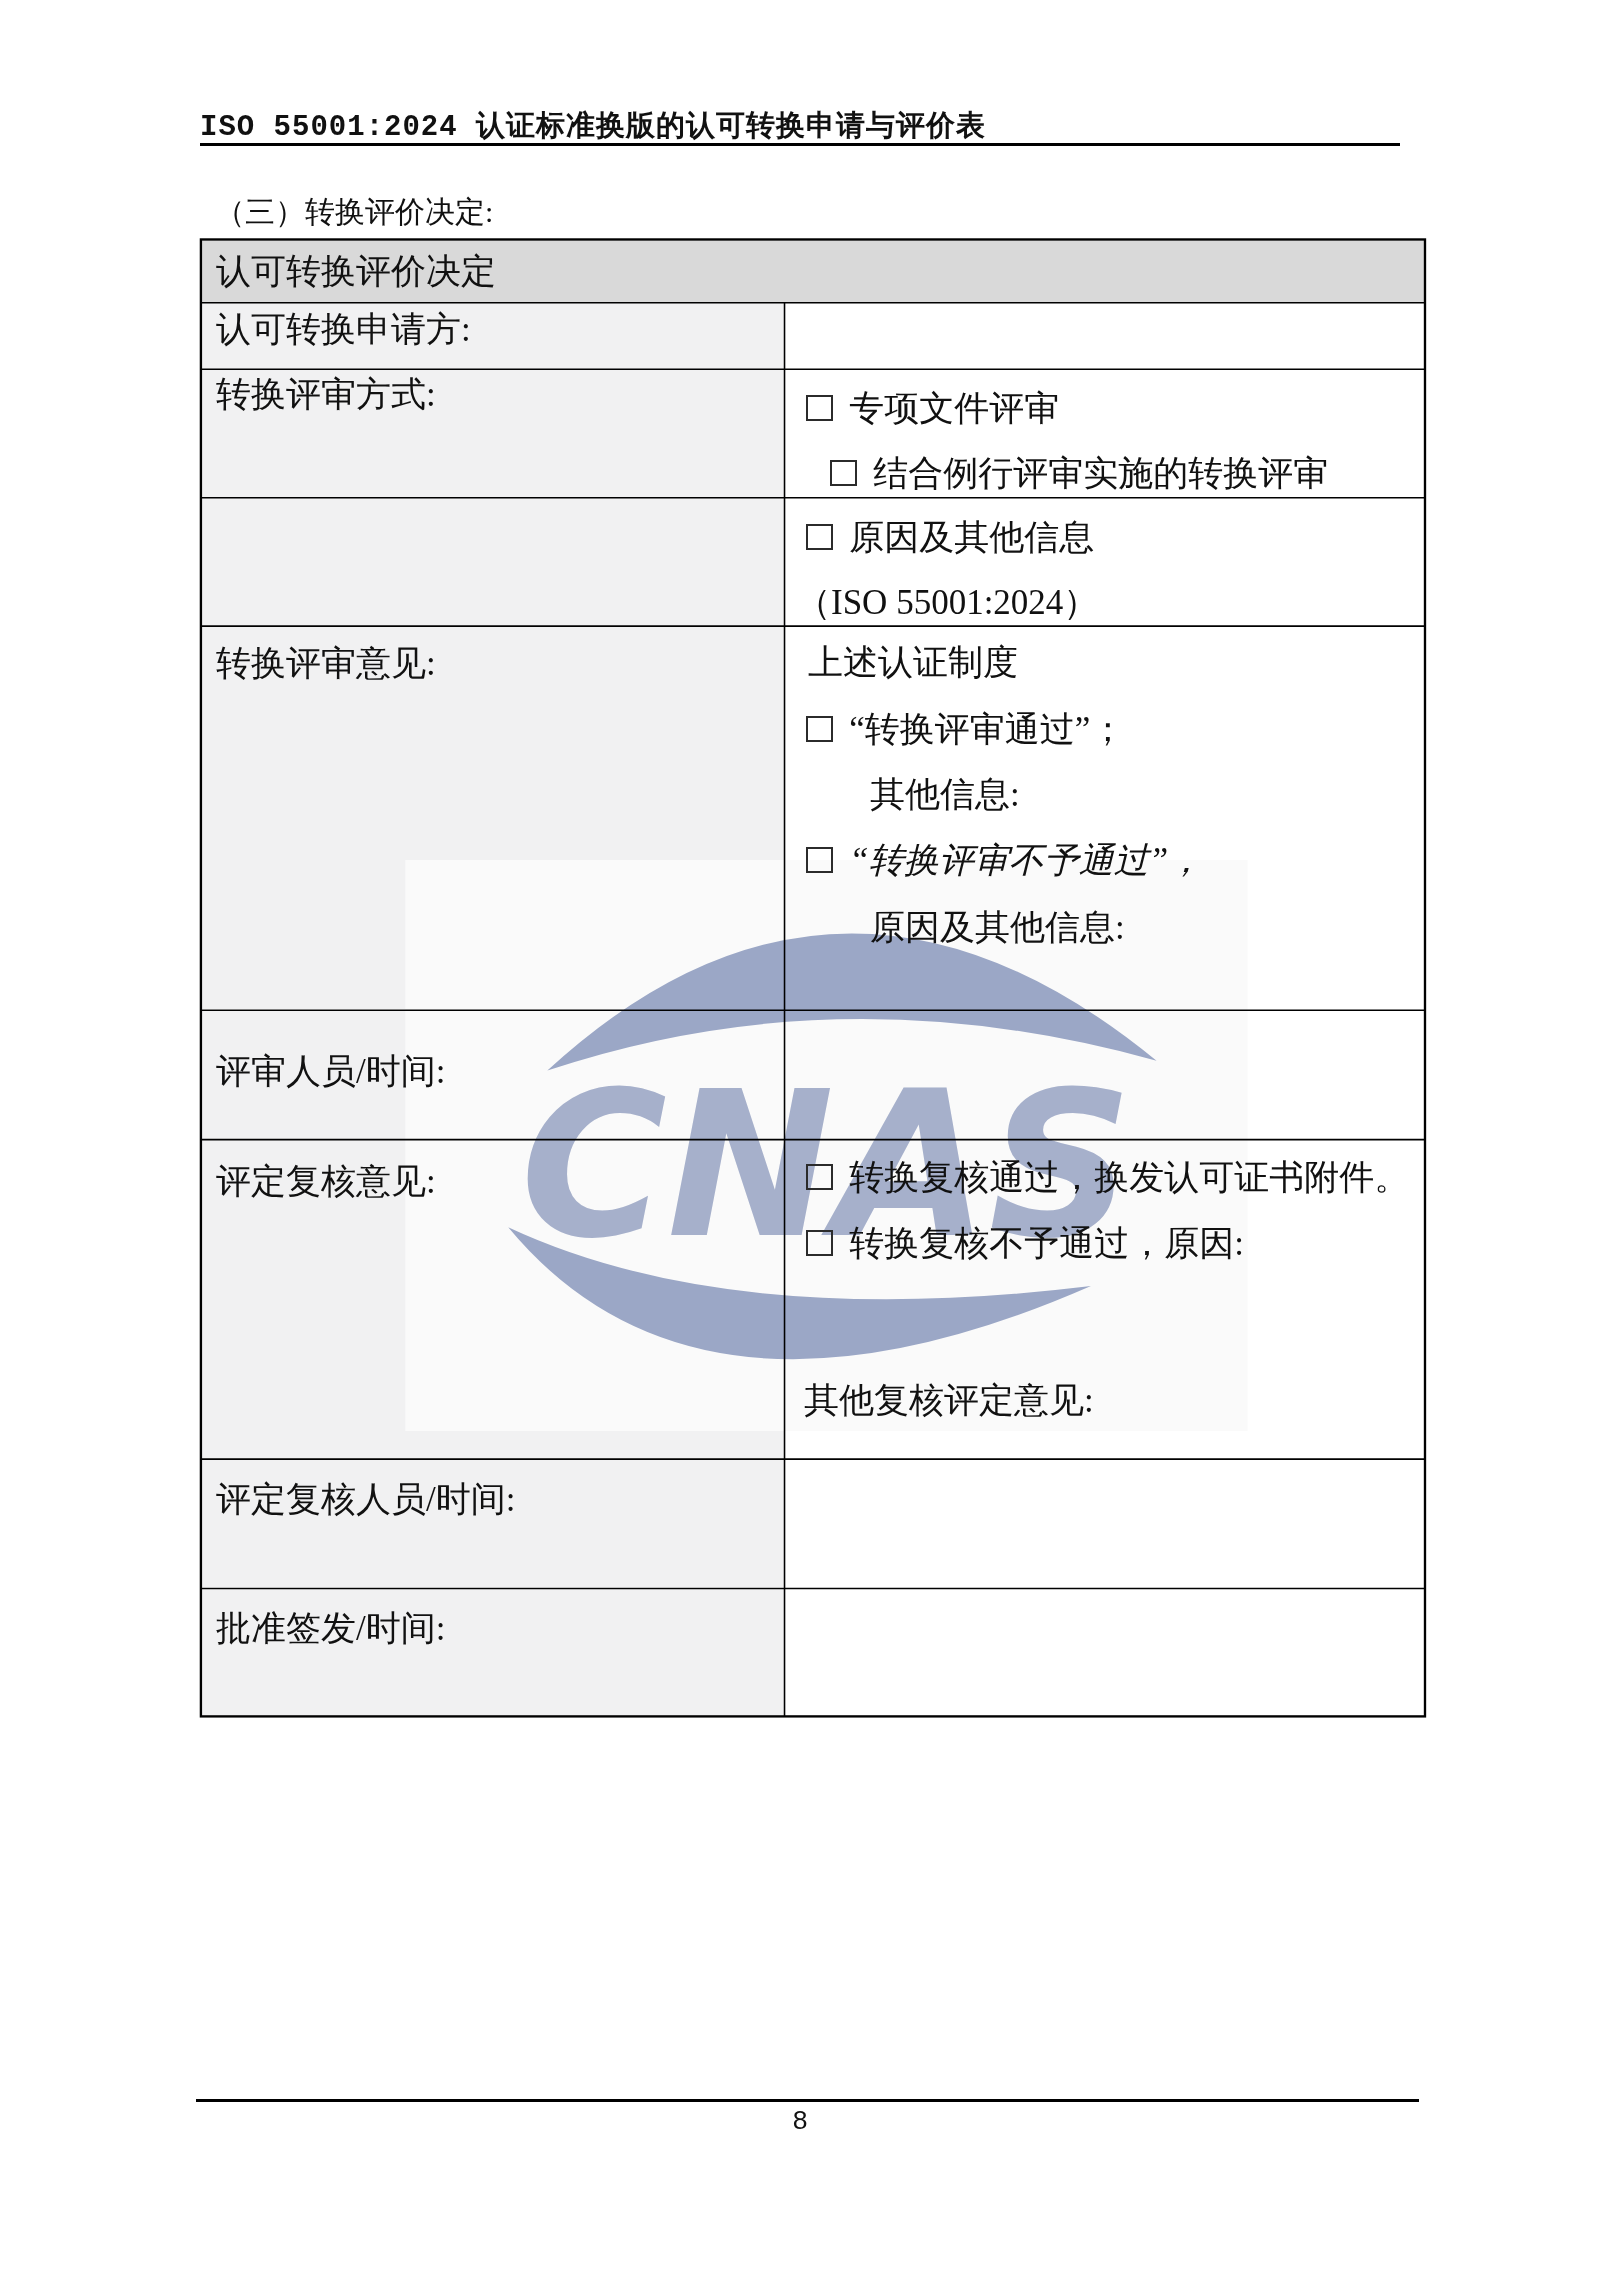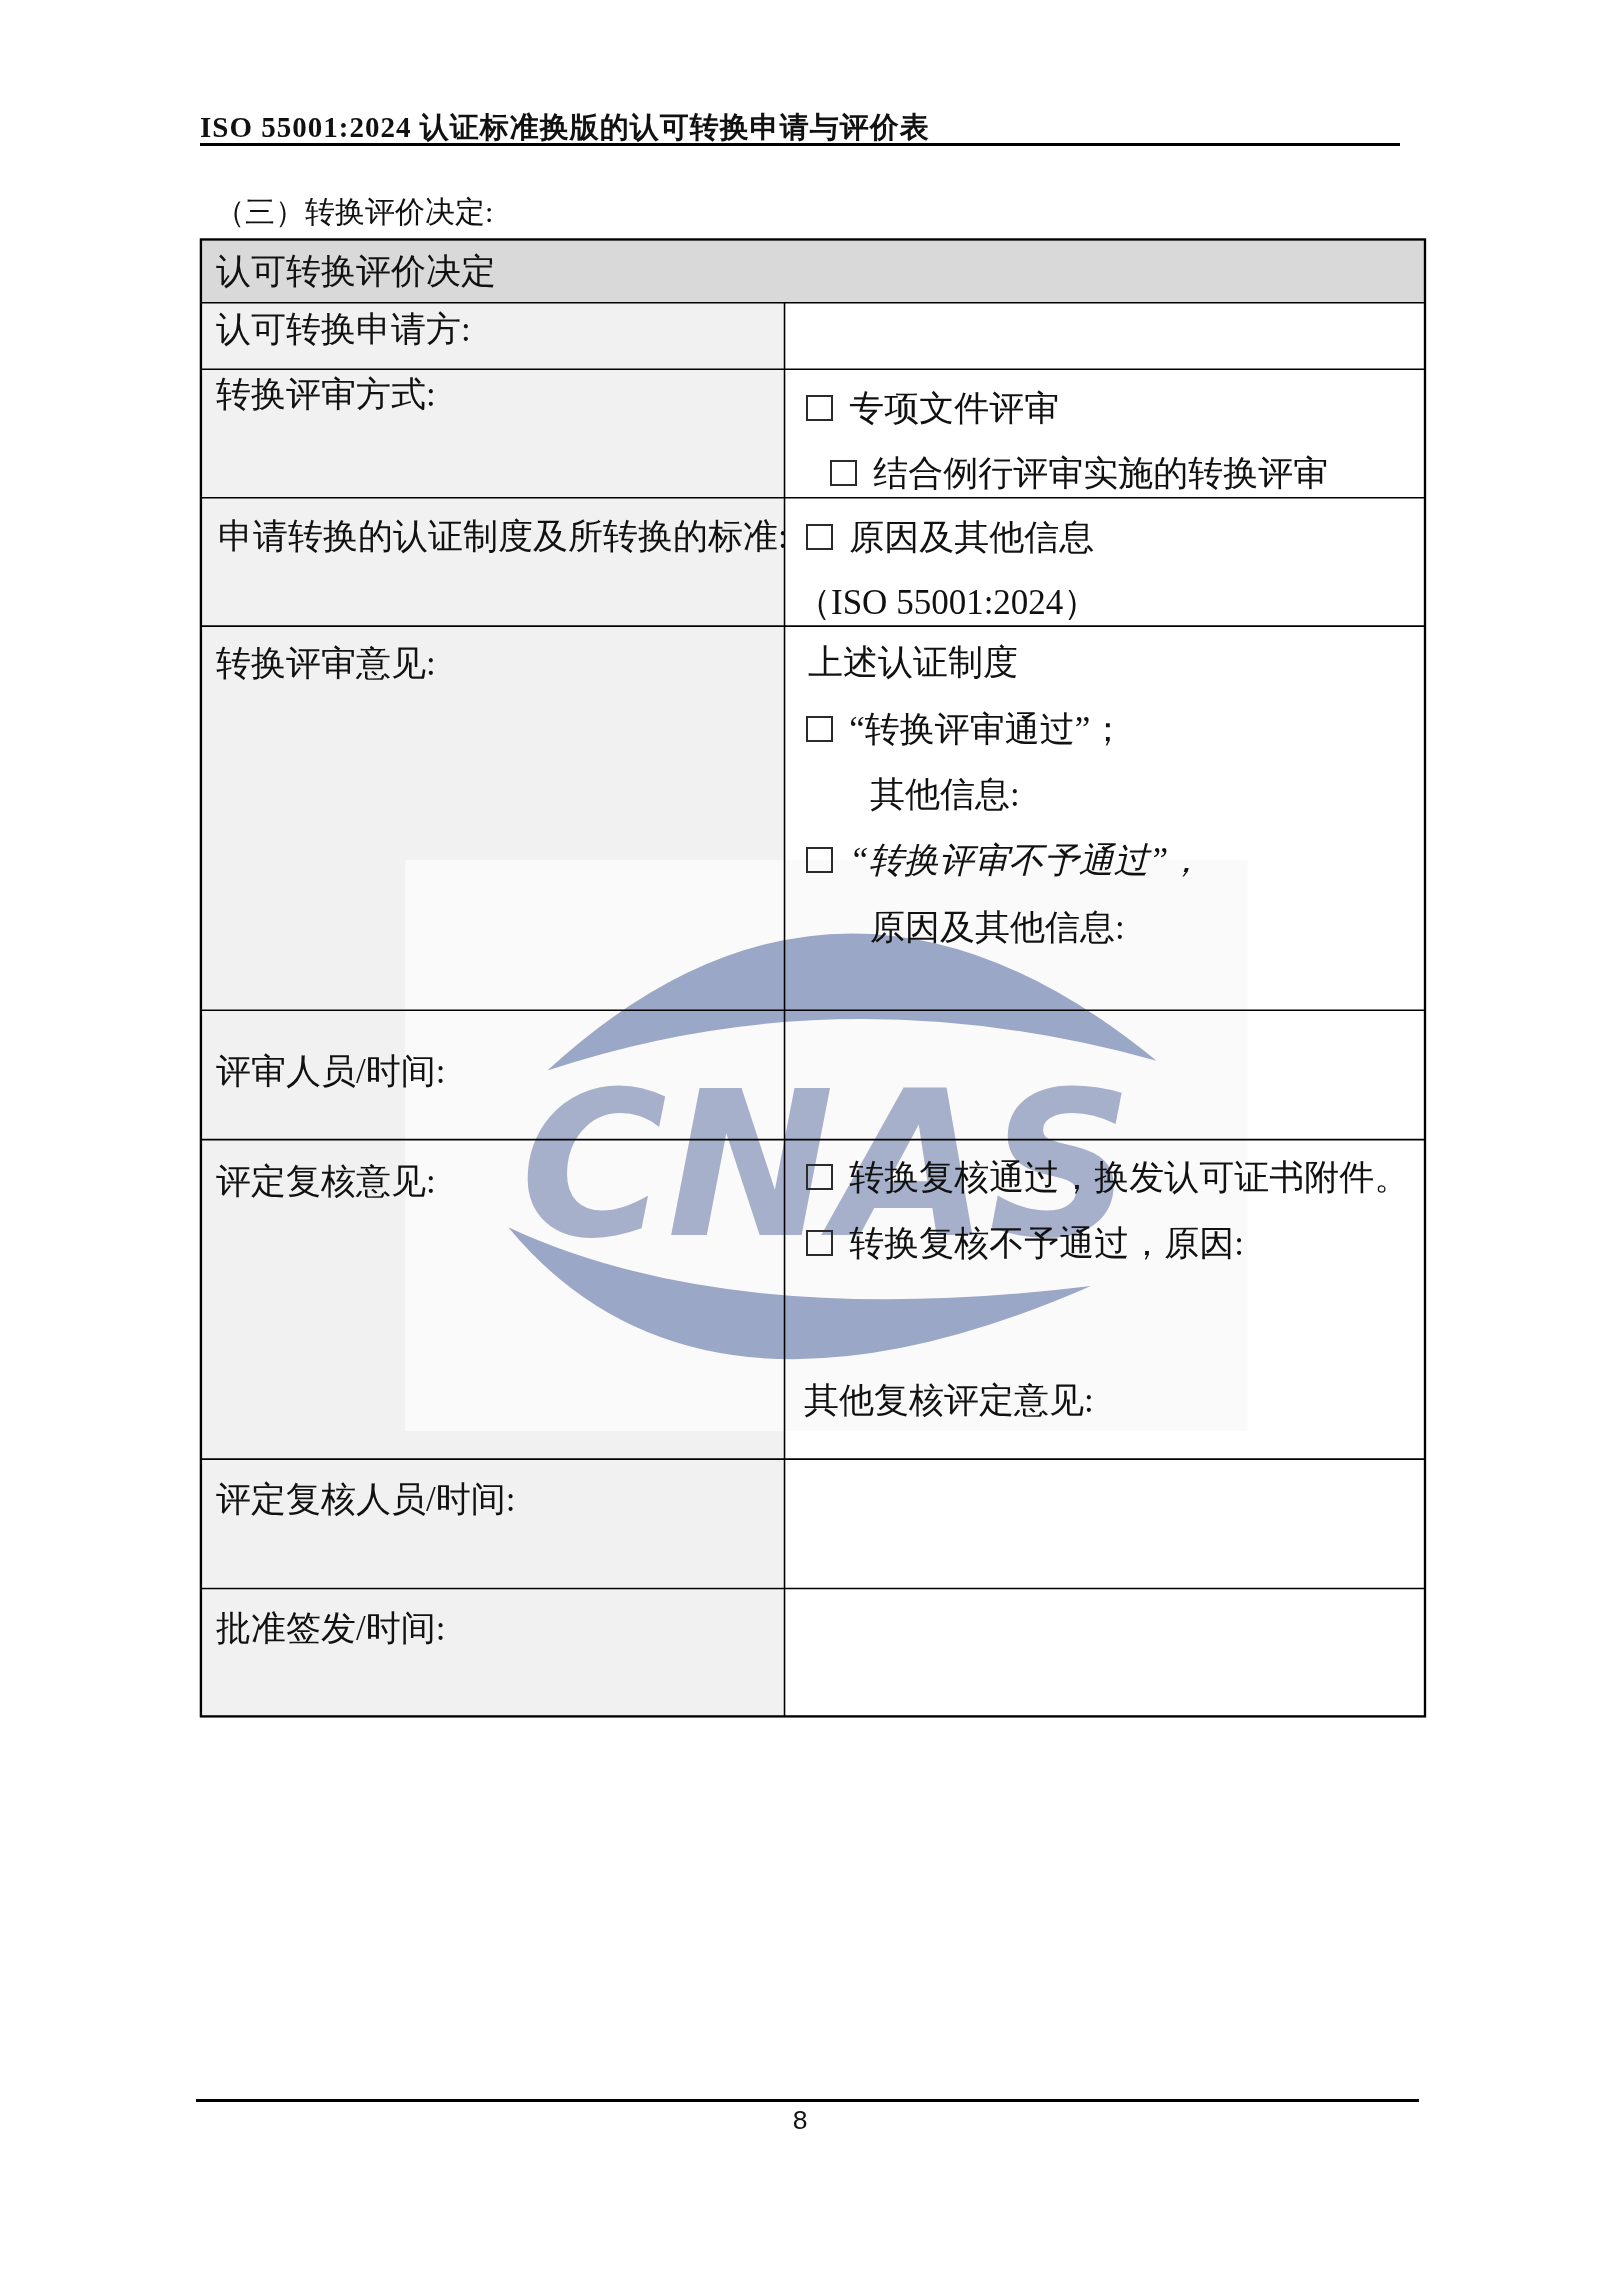--- a/index.html
+++ b/index.html
@@ -15,21 +15,21 @@
   .shade{position:absolute;z-index:0;}
   .shade.hdr{background:#d9d9d9;}
   .shade.lbl{background:#f1f1f2;}
   
   .watermark{position:absolute;z-index:1;left:405px;top:860px;width:843px;height:571px;pointer-events:none;}
   .watermark svg{display:block;}
   
   .grid{position:absolute;z-index:2;left:0;top:0;pointer-events:none;}
   
   .t{position:absolute;z-index:3;font-size:35px;line-height:35px;white-space:nowrap;}
-  .t.doc-header{font-family:Liberation Serif, serif;font-weight:700;font-size:29px;letter-spacing:1px;}
+  .t.doc-header{font-family:Liberation Mono, monospace;font-weight:700;font-size:29px;letter-spacing:1px;}
   .rule{position:absolute;z-index:3;background:#000000;}
   .cb{
     display:inline-block;width:22.5px;height:22.5px;
     border:2px solid #2b2b2b;background:transparent;
     margin-right:16.7px;vertical-align:-1px;
   }
   .pagenum{position:absolute;z-index:3;left:200px;top:2105px;width:1200px;text-align:center;
     font-family:"Liberation Sans","DejaVu Sans",sans-serif;font-size:26.5px;}
 </style>
 </head>
@@ -75,21 +75,20 @@
   <div class="t" style="left:215px;top:194px;font-size:30px;">（三）转换评价决定:</div>
 
   <div class="t" style="left:216px;top:254px;">认可转换评价决定</div>
 
   <div class="t" style="left:216px;top:312px;">认可转换申请方:</div>
 
   <div class="t" style="left:216px;top:377px;">转换评审方式:</div>
   <div class="t" style="left:806px;top:391px;"><span class="cb"></span><span>专项文件评审</span></div>
   <div class="t" style="left:806px;top:456px;margin-left:24px;"><span class="cb"></span><span>结合例行评审实施的转换评审</span></div>
 
-  <div class="t" style="left:218px;top:519px;">申请转换的认证制度及所转换的标准:</div>
   <div class="t" style="left:806px;top:520px;"><span class="cb"></span><span>原因及其他信息</span></div>
   <div class="t" style="left:796px;top:585px;">（ISO 55001:2024）</div>
 
   <div class="t" style="left:216px;top:646px;">转换评审意见:</div>
   <div class="t" style="left:808px;top:645px;">上述认证制度</div>
   <div class="t" style="left:806px;top:712px;"><span class="cb"></span><span>“转换评审通过”；</span></div>
   <div class="t" style="left:870px;top:777px;">其他信息:</div>
   <div class="t" style="left:806px;top:843px;font-style:italic;"><span class="cb"></span><span>“转换评审不予通过”，</span></div>
   <div class="t" style="left:870px;top:910px;">原因及其他信息:</div>
 

